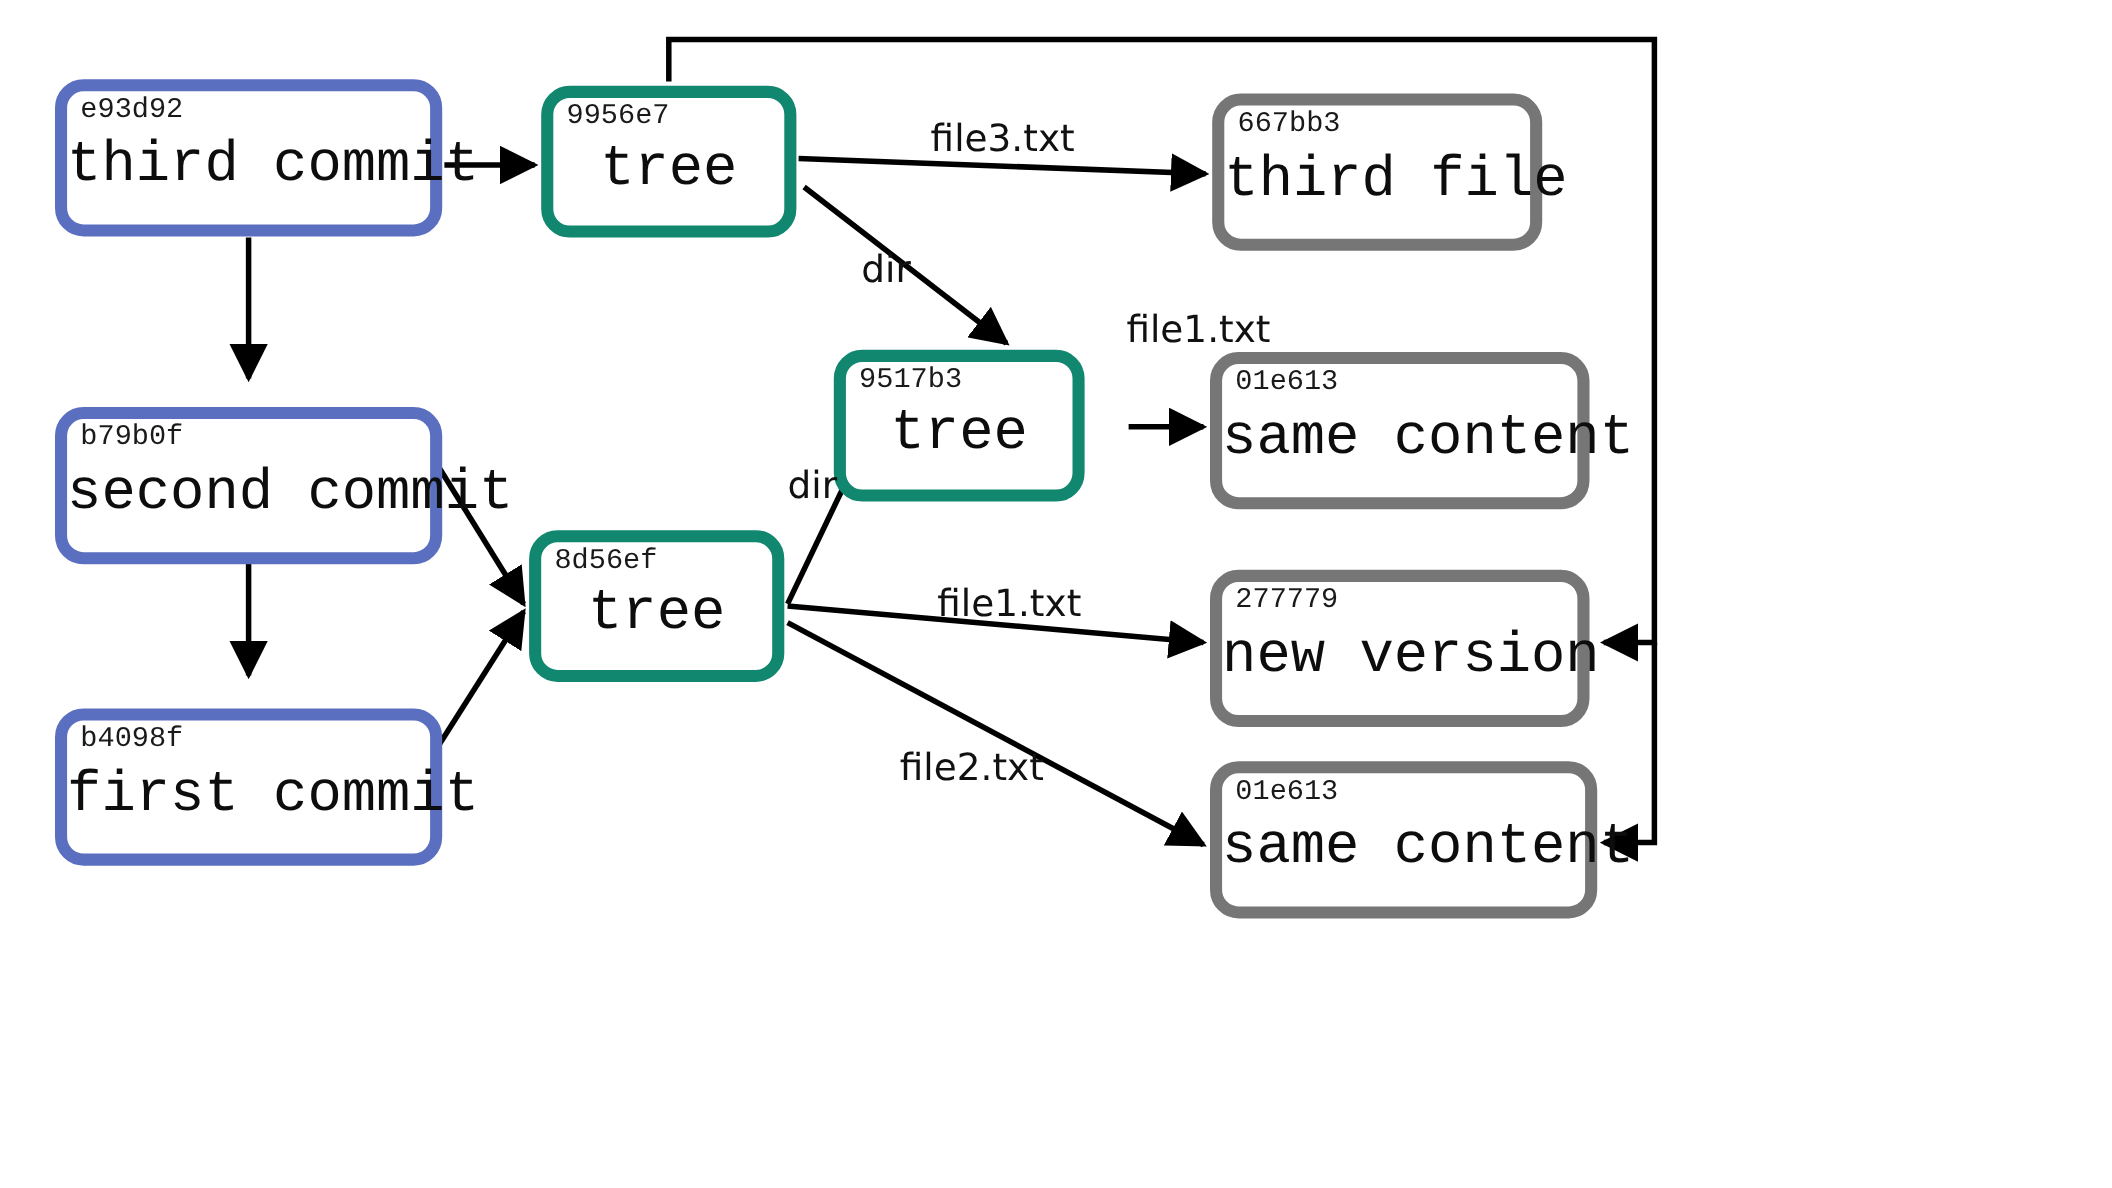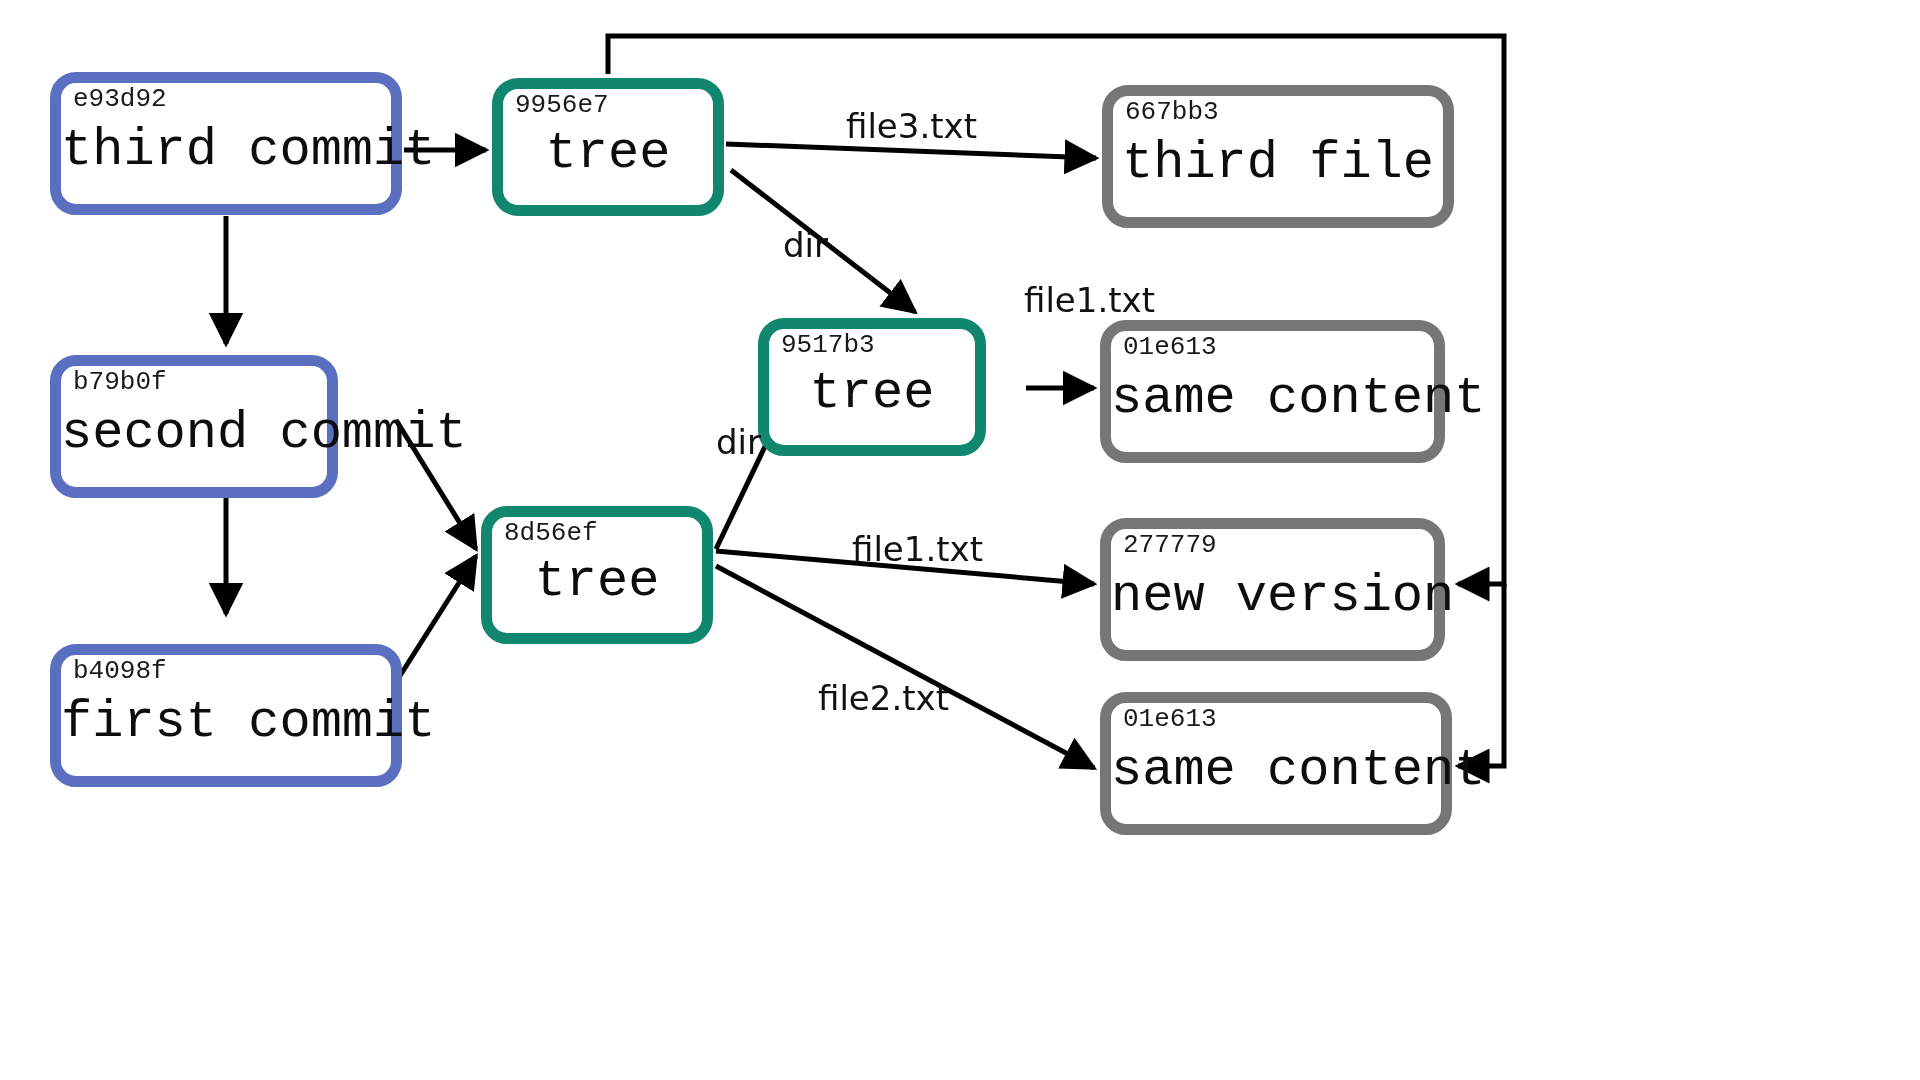--- a/index.html
+++ b/index.html
@@ -109,46 +109,46 @@
     <path d="M 608 74 L 608 36 L 1504 36 L 1504 584 L 1458 584" fill="none" stroke="#000000" stroke-width="5" marker-end="url(#arrow)"></path>
 
     <path d="M 1504 584 L 1504 766 L 1458 766" fill="none" stroke="#000000" stroke-width="5" marker-end="url(#arrow)"></path>
   </svg>
 
   <div class="node commit" style="left:50px; top:72px; width:352px; height:143px;">
     <span class="hash">e93d92</span>
     <span class="label">third commit</span>
   </div>
 
-  <div class="node commit" style="left:50px; top:355px; width:288px; height:143px;">
+  <div class="node commit" style="left:50px; top:370px; width:352px; height:143px;">
     <span class="hash">b79b0f</span>
     <span class="label">second commit</span>
   </div>
 
   <div class="node commit" style="left:50px; top:644px; width:352px; height:143px;">
     <span class="hash">b4098f</span>
     <span class="label">first commit</span>
   </div>
 
   <div class="node tree" style="left:492px; top:78px; width:232px; height:138px;">
     <span class="hash">9956e7</span>
     <span class="label">tree</span>
   </div>
 
-  <div class="node tree" style="left:481px; top:482px; width:232px; height:138px;margin-top:24px;">
+  <div class="node tree" style="left:481px; top:482px; width:232px; height:138px;">
     <span class="hash">8d56ef</span>
     <span class="label">tree</span>
   </div>
 
   <div class="node tree" style="left:758px; top:318px; width:228px; height:138px;">
     <span class="hash">9517b3</span>
     <span class="label">tree</span>
   </div>
 
-  <div class="node blob" style="left:1102px; top:85px; width:352px; height:143px;">
+  <div class="node blob" style="left:1102px; top:85px; width:300px; height:143px;">
     <span class="hash">667bb3</span>
     <span class="label">third file</span>
   </div>
 
   <div class="node blob" style="left:1100px; top:320px; width:345px; height:143px;">
     <span class="hash">01e613</span>
     <span class="label">same content</span>
   </div>
 
   <div class="node blob" style="left:1100px; top:518px; width:345px; height:143px;padding-left:44px;">

